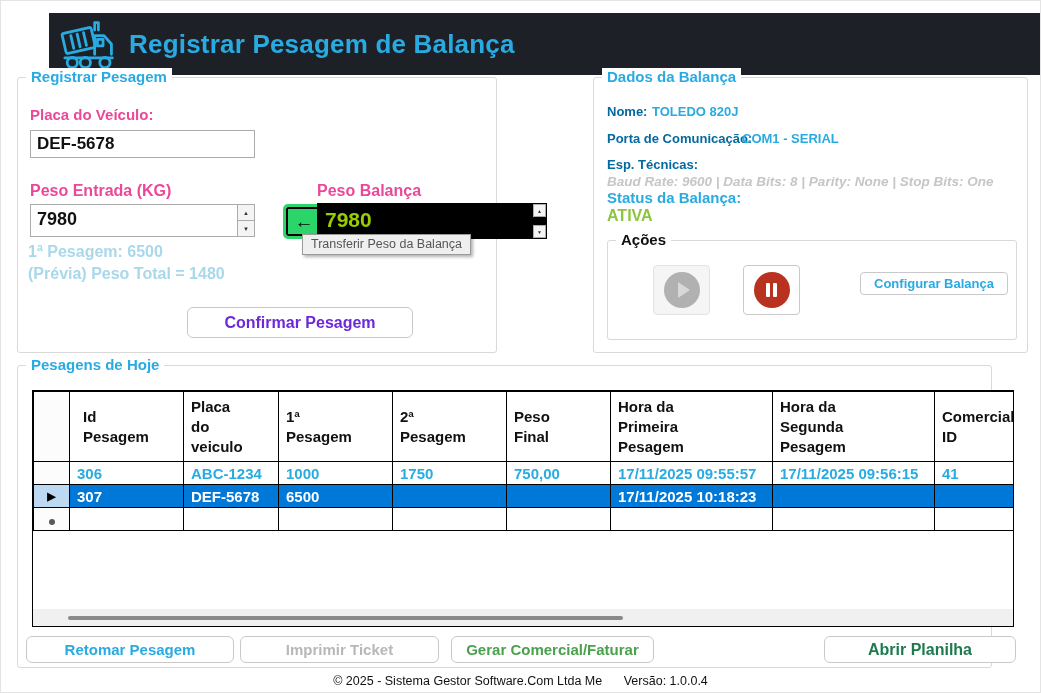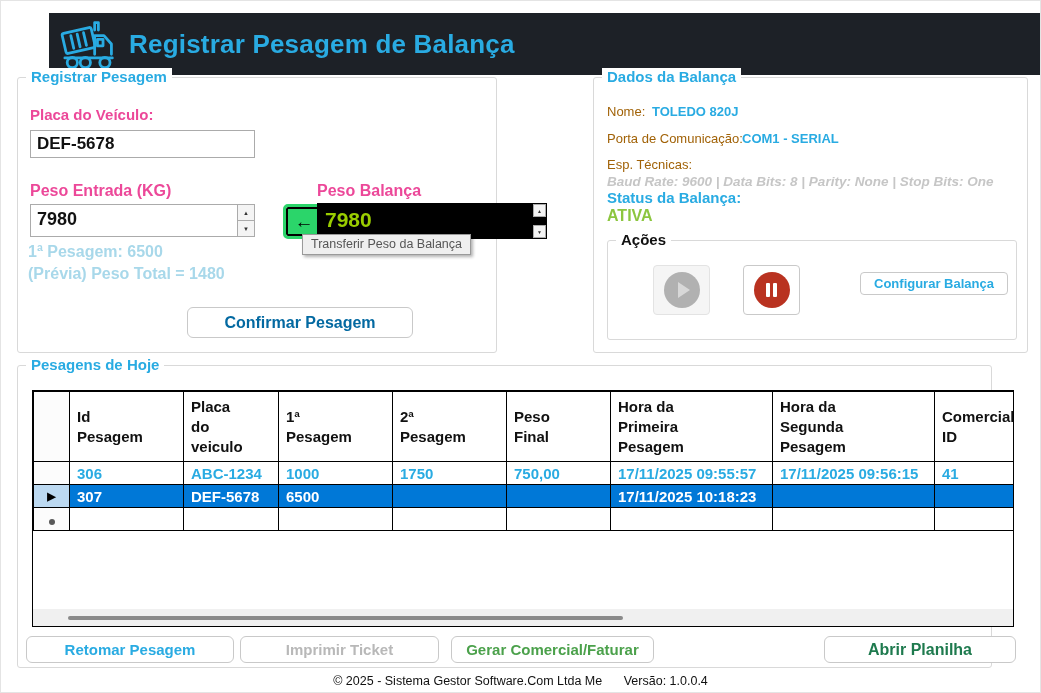--- a/index.html
+++ b/index.html
@@ -21,21 +21,21 @@
   .group{position:absolute;border:1px solid var(--border-gray);border-radius:3px;background:#fff;}
   .group-title{position:absolute;top:-10px;left:8px;background:#fff;padding:0 5px;font-size:15px;font-weight:bold;color:var(--accent);}
   .group-title.dark{color:#111;}
 
   #group-registrar{left:16px;top:76px;width:480px;height:276px;}
   #group-dados{left:592px;top:76px;width:435px;height:276px;}
   #group-pesagens{left:16px;top:364px;width:975px;height:303px;}
   #group-acoes{left:13px;top:162px;width:410px;height:100px;}
 
   .lbl{position:absolute;font-weight:bold;color:#ec4899;font-size:15px;}
-  .lbl-sm{position:absolute;font-weight:normal;color:#a16207;font-size:13px;}
+  .lbl-sm{position:absolute;font-weight:bold;color:#0369a1;font-size:13px;}
   .val-cyan{position:absolute;font-weight:bold;color:var(--accent);font-size:13px;}
 
   
   .text-input{position:absolute;left:12px;top:52px;width:225px;height:28px;border:1px solid #ABABAB;font-size:17px;font-weight:bold;color:#111;padding:0 6px;line-height:26px;background:#fff;}
   .spin{position:absolute;left:12px;top:126px;width:225px;height:33px;border:1px solid #ABABAB;background:#fff;display:flex;}
   .spin-val{flex:1;font-size:18px;font-weight:bold;color:#111;padding:4px 0 0 6px;}
   .spin-btns{width:17px;border-left:1px solid #ABABAB;display:flex;flex-direction:column;}
   .spin-btn{flex:1;background:#F4F4F4;display:flex;align-items:center;justify-content:center;font-size:6px;color:#333;cursor:default;}
   .spin-btn+.spin-btn{border-top:1px solid #ABABAB;}
 
@@ -44,21 +44,21 @@
   .display{position:absolute;left:299px;top:125px;width:230px;height:36px;background:#000;display:flex;}
   .display-val{flex:1;color:var(--display-green);font-size:21px;font-weight:bold;padding:5px 0 0 8px;}
   .display-btns{width:15px;display:flex;flex-direction:column;justify-content:space-between;padding:1px;}
   .display-btn{height:13px;background:#F4F4F4;border:1px solid #ABABAB;display:flex;align-items:center;justify-content:center;font-size:5px;color:#333;}
 
   .tooltip{position:absolute;left:284px;top:156px;background:#EFEFEF;border:1px solid #9A9A9A;box-shadow:2px 2px 3px rgba(0,0,0,.3);font-size:12.5px;color:#555;padding:2px 8px 3px;white-space:nowrap;z-index:5;}
 
   .pale-info{position:absolute;font-size:16px;font-weight:bold;color:var(--pale);}
 
   .btn{background:#fff;border:1px solid var(--btn-border);border-radius:6px;display:flex;align-items:center;justify-content:center;font-weight:bold;cursor:default;}
-  #confirmar-btn{position:absolute;left:169px;top:229px;width:226px;height:31px;font-size:16px;color:#0369a1;}
+  #confirmar-btn{position:absolute;left:169px;top:229px;width:226px;height:31px;font-size:16px;color:#6d28d9;}
 
   
   .esp-val{position:absolute;font-size:13.5px;font-style:italic;font-weight:bold;color:#C6C6C6;}
   .status-lbl{position:absolute;font-size:15px;font-weight:bold;color:var(--accent);}
   .status-val{position:absolute;font-size:16px;font-weight:bold;color:var(--ativa-green);}
 
   .media-btn{position:absolute;width:57px;height:50px;border-radius:4px;display:flex;align-items:center;justify-content:center;}
   #play-btn{left:45px;top:24px;background:#F5F5F5;border:1px solid #E3E3E3;}
   #pause-btn{left:135px;top:24px;background:#fff;border:1px solid var(--btn-border);}
   .circle{width:36px;height:36px;border-radius:50%;display:flex;align-items:center;justify-content:center;}
@@ -87,21 +87,21 @@
   #imprimir-btn{left:222px;width:199px;color:var(--disabled-gray);}
   #gerar-btn{left:433px;width:203px;color:var(--gerar-green);}
   #abrir-btn{left:806px;width:192px;color:var(--abrir-green);font-size:16px;}
 
   
   .footer{position:absolute;left:0;top:673px;width:100%;text-align:center;font-size:12.5px;color:#111;}
   .footer span{margin:0 9px;}
 
   
   .grid th .hs{display:inline-block;}
-  .grid th:nth-child(2) .hs{width:78px;}
+  .grid th:nth-child(2) .hs{width:78px;margin-left:6px;}
   .grid th:nth-child(3) .hs{width:58px;}
   .grid th:nth-child(4) .hs{width:78px;}
   .grid th:nth-child(5) .hs{width:78px;}
   .grid th:nth-child(6) .hs{width:52px;}
   .grid th:nth-child(7) .hs{width:95px;}
   .grid th:nth-child(8) .hs{width:95px;}
   .grid th:nth-child(9) .hs{width:88px;}
 </style>
 </head>
 <body>

